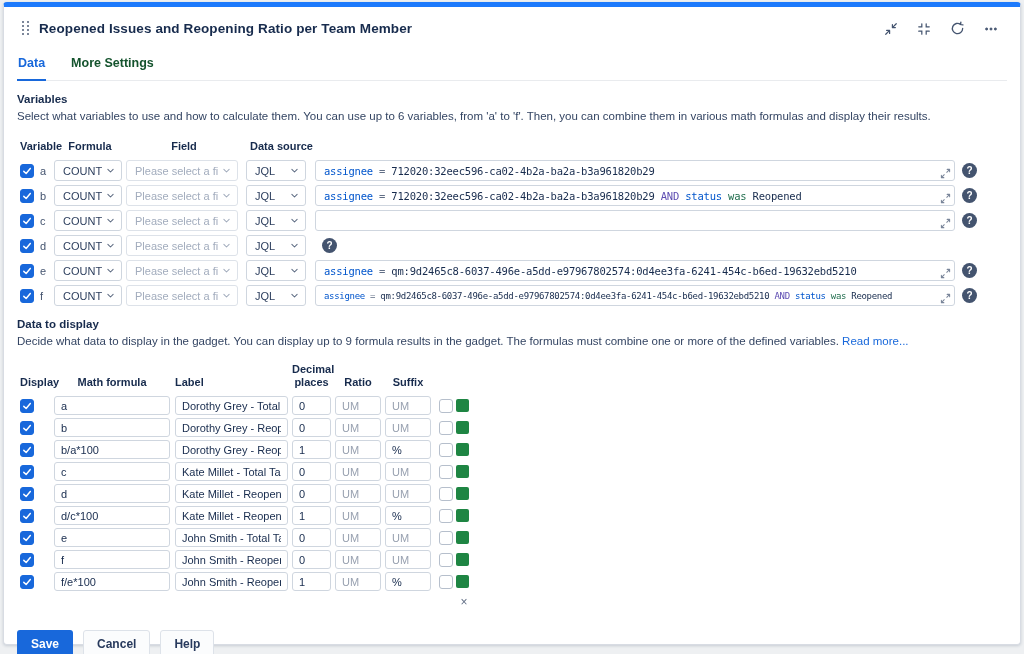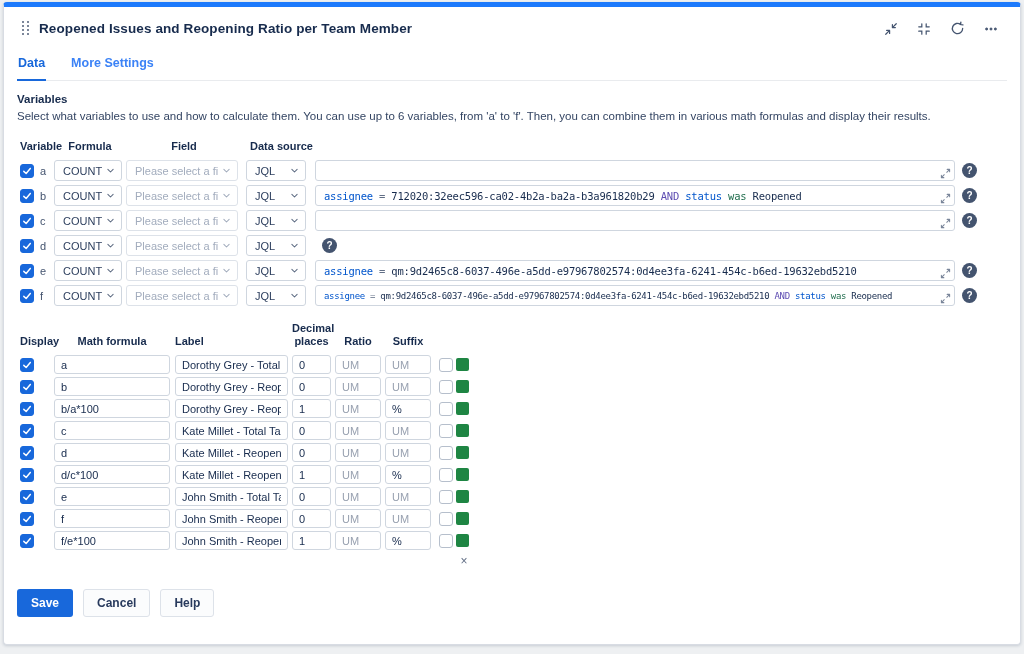--- a/index.html
+++ b/index.html
@@ -18,21 +18,21 @@
   .hdr { display:flex; align-items:flex-end; padding-top:14px; }
   .drag { display:grid; grid-template-columns:repeat(2,3px); grid-auto-rows:3px; gap:1px 2px; margin:0 9px 0 5px; cursor:grab; }
   .drag i { width:2.4px; height:2.4px; border-radius:50%; background:#505f79; }
   .title { font-size:13.5px; font-weight:bold; color:#172b4d; letter-spacing:.1px; }
   .hdr-icons { margin-left:auto; display:flex; align-items:center; gap:19px; padding-right:9px; }
   .hdr-icons svg { display:block; cursor:pointer; }
   .hdr-icons svg * { stroke:#44546f; }
 
   
   .tabbar { display:flex; gap:24px; margin-top:20px; border-bottom:1px solid #e9ebee; }
-  .tab { font-size:12.5px; font-weight:bold; color:#3b82f6; padding:0 1px 9px; cursor:pointer; }
+  .tab { font-size:12.5px; font-weight:bold; color:#14532d; padding:0 1px 9px; cursor:pointer; }
   .tab.active { color:var(--accent,#1868db); border-bottom:2px solid var(--accent,#1868db); margin-bottom:-1px; }
 
   .sec-h { font-size:11.5px; font-weight:bold; color:#172b4d; }
   .sec-d { font-size:11.5px; color:#344563; margin-top:5px; }
   .link { color:var(--accent,#1868db); cursor:pointer; }
 
   
   .cb { width:14px; height:14px; flex:0 0 14px; border-radius:3px; border:1px solid #b6bfcc; background:#fff; display:inline-flex; align-items:center; justify-content:center; cursor:pointer; }
   .cb.on { background:var(--accent,#1868db); border-color:var(--accent,#1868db); }
   .cb svg { display:block; }
@@ -182,20 +182,21 @@
     </div>
     <div class="select sel-source">
       <span class="sel-text">JQL</span>
       <span class="chev">
                 <svg width="9" height="9" viewBox="0 0 12 12" fill="none">
                   <path d="M2.5 4.5 L6 8 L9.5 4.5" stroke-width="1.4" stroke-linecap="round" stroke-linejoin="round"></path>
                 </svg>
               </span>
     </div>
     <div class="jql">
+      <span class="jql-text"><span class="tok-field">assignee</span><span class="tok-op"> =</span><span class="tok-value"> 712020:32eec596-ca02-4b2a-ba2a-b3a961820b29</span></span>
       <span class="expand">
         <svg width="11" height="11" viewBox="0 0 16 16" fill="none" stroke="#7a869a" stroke-width="1.5" stroke-linecap="round">
                   <path d="M9.8 6.2 L14 2 M14 2 h-3.6 M14 2 v3.6"></path>
                   <path d="M6.2 9.8 L2 14 M2 14 h3.6 M2 14 v-3.6"></path>
                 </svg>
       </span>
     </div>
     <span class="helpq">?</span>
   </div>
 
@@ -398,20 +399,24 @@
         <svg width="11" height="11" viewBox="0 0 16 16" fill="none" stroke="#7a869a" stroke-width="1.5" stroke-linecap="round">
                   <path d="M9.8 6.2 L14 2 M14 2 h-3.6 M14 2 v3.6"></path>
                   <path d="M6.2 9.8 L2 14 M2 14 h3.6 M2 14 v-3.6"></path>
                 </svg>
       </span>
     </div>
     <span class="helpq">?</span>
   </div>
 </div>
 
+      <div style="margin-top:12px">
+        <div class="sec-h">Data to display</div>
+        <div class="sec-d"><span>Decide what data to display in the gadget. You can display up to 9 formula results in the gadget. The formulas must combine one or more of the defined variables.</span> <span class="link">Read more...</span></div>
+      </div>
 
       <div class="disp-head">
         <span class="dh-display">Display</span>
         <span class="dh-formula">Math formula</span>
         <span class="dh-label">Label</span>
         <span class="dh-decimal">Decimal places</span>
         <span class="dh-prefix">Ratio</span>
         <span class="dh-suffix">Suffix</span>
       </div>
       <div class="disp-rows" id="disp-rows">

